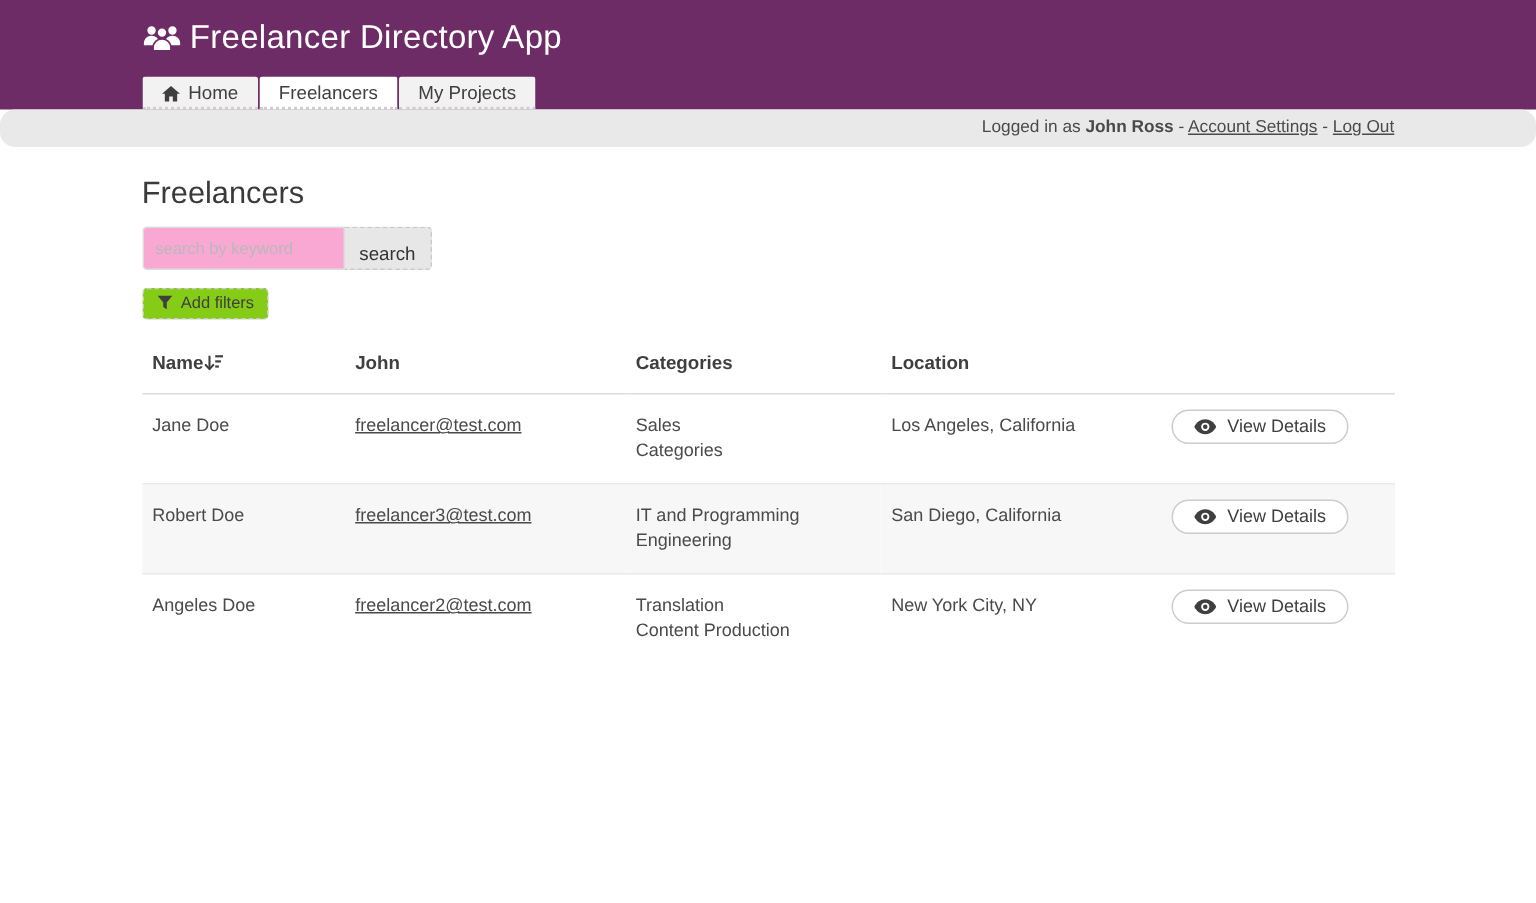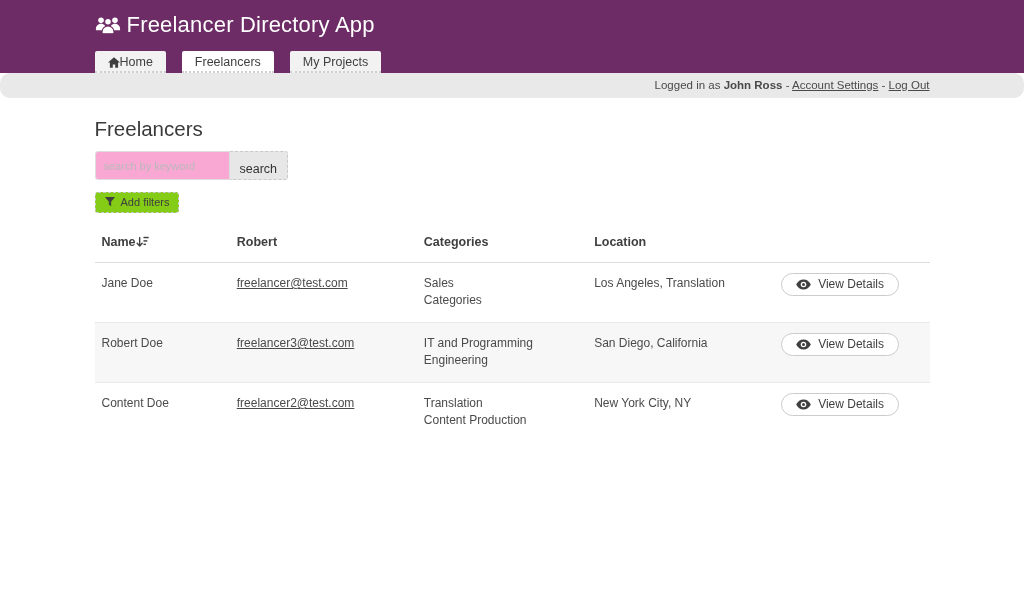--- a/index.html
+++ b/index.html
@@ -15,22 +15,22 @@
 
   
   .app-header { background: #6d2c66; height: 73px; }
   .app-header .container { position: relative; height: 100%; }
   .brand { display: flex; align-items: center; gap: 6px; padding-top: 12px; color: #fff; }
   .brand-icon { display: inline-flex; }
   .brand-title { font-size: 22px; font-weight: 400; letter-spacing: .2px; }
 
   .tabs { position: absolute; bottom: 0; left: 0; display: flex; }
   .tab {
-    display: inline-flex; align-items: center; 
-    padding: 4px 13px 2px; margin-right: 16px;
+    display: inline-flex; align-items: center; gap: 6px;
+    padding: 4px 13px 2px; margin-right: 1px;
     background: #f2f2f2; color: #3f3f3f;
     font-size: 12.5px; text-decoration: none;
     border-radius: 2px 2px 0 0;
     border-bottom: 2px dotted #cfcfcf;
     cursor: pointer;
   }
   .tab.active { background: #fff; }
   .tab .tab-icon { display: inline-flex; }
 
   
@@ -162,35 +162,35 @@
               <svg width="13" height="12" viewBox="0 0 16 14">
                 <path d="M4.5 1 V11" stroke="#3f3f3f" stroke-width="1.7" fill="none"></path>
                 <path d="M1.4 8.6 L4.5 12 L7.6 8.6" stroke="#3f3f3f" stroke-width="1.7" fill="none" stroke-linecap="round" stroke-linejoin="round"></path>
                 <rect x="9.2" y="0.6" width="6.4" height="1.8" fill="#3f3f3f"></rect>
                 <rect x="9.2" y="4.8" width="4.7" height="1.8" fill="#3f3f3f"></rect>
                 <rect x="9.2" y="9" width="3" height="1.8" fill="#3f3f3f"></rect>
               </svg>
             </span>
           </span>
         </th>
-        <th>Robert</th>
+        <th>John</th>
         <th>Categories</th>
         <th>Location</th>
         <th></th>
       </tr>
     </thead>
     <tbody>
         <tr>
           <td>Jane Doe</td>
           <td><a class="email-link">freelancer@test.com</a></td>
           <td>
             <div class="cat-line">Sales</div>
             <div class="cat-line">Categories</div>
           </td>
-          <td>Los Angeles, Translation</td>
+          <td>Los Angeles, California</td>
           <td class="actions"><button class="view-details">
               <span style="display:inline-flex">
                 <svg width="15" height="11" viewBox="0 0 24 16">
                   <path d="M12 0C7 0 2.7 3.1.3 8c2.4 4.9 6.7 8 11.7 8s9.3-3.1 11.7-8C21.3 3.1 17 0 12 0z" fill="#3f3f3f"></path>
                   <circle cx="12" cy="8" r="4.4" fill="#fff"></circle>
                   <circle cx="12" cy="8" r="2.4" fill="#3f3f3f"></circle>
                 </svg>
               </span>
               <span>View Details</span>
             </button></td>
@@ -208,21 +208,21 @@
                 <svg width="15" height="11" viewBox="0 0 24 16">
                   <path d="M12 0C7 0 2.7 3.1.3 8c2.4 4.9 6.7 8 11.7 8s9.3-3.1 11.7-8C21.3 3.1 17 0 12 0z" fill="#3f3f3f"></path>
                   <circle cx="12" cy="8" r="4.4" fill="#fff"></circle>
                   <circle cx="12" cy="8" r="2.4" fill="#3f3f3f"></circle>
                 </svg>
               </span>
               <span>View Details</span>
             </button></td>
         </tr>
         <tr>
-          <td>Content Doe</td>
+          <td>Angeles Doe</td>
           <td><a class="email-link">freelancer2@test.com</a></td>
           <td>
             <div class="cat-line">Translation</div>
             <div class="cat-line">Content Production</div>
           </td>
           <td>New York City, NY</td>
           <td class="actions"><button class="view-details">
               <span style="display:inline-flex">
                 <svg width="15" height="11" viewBox="0 0 24 16">
                   <path d="M12 0C7 0 2.7 3.1.3 8c2.4 4.9 6.7 8 11.7 8s9.3-3.1 11.7-8C21.3 3.1 17 0 12 0z" fill="#3f3f3f"></path>

